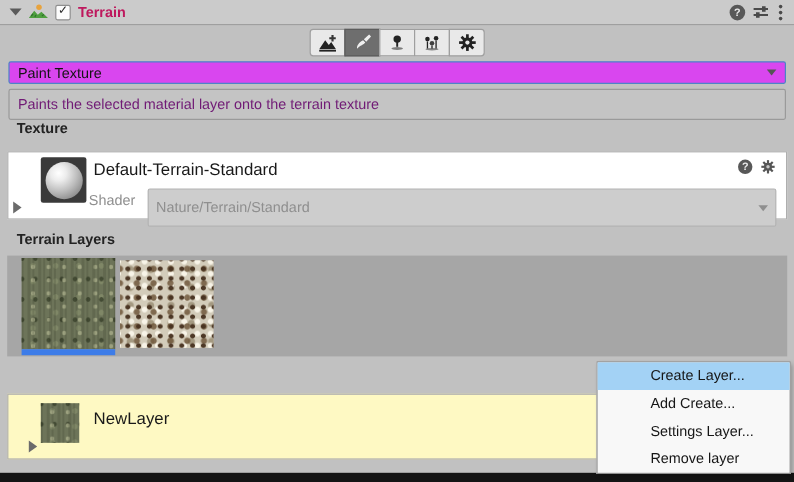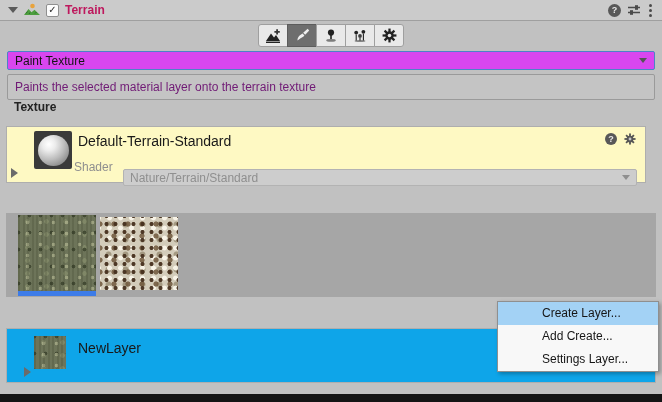--- a/index.html
+++ b/index.html
@@ -47,31 +47,31 @@
            padding:0 7px;color:#141414;}
   .dd-caret{margin-left:auto;width:0;height:0;border-left:4px solid transparent;
             border-right:4px solid transparent;border-top:5px solid #555;}
   .info-box{position:absolute;top:74px;left:7px;right:7px;height:19px;background:#c4c4c4;
             border:1px solid #9a9a9a;border-radius:2px;display:flex;align-items:center;
             padding:12px 7px;color:#701a75;}
 
   .sec-head{position:absolute;left:14px;font-weight:bold;color:#232323;}
 
   
-  .mat-panel{position:absolute;top:126px;left:6px;right:16px;height:57px;background:#fef9c3;
+  .mat-panel{position:absolute;top:126px;left:6px;right:6px;height:57px;background:#ffffff;
              border:1px solid #aeaeae;}
   .mat-prev{position:absolute;left:27px;top:4px;width:38px;height:38px;background:#3a3a3a;
             border-radius:2px;display:flex;align-items:center;justify-content:center;}
   .sphere{width:31px;height:31px;border-radius:50%;
           background:radial-gradient(circle at 35% 30%,#ffffff 0%,#ececec 22%,#bdbdbd 52%,#8f8f8f 78%,#787878 100%);}
   .mat-title{position:absolute;left:71px;top:6px;font-size:14px;color:#191919;}
   .shader-lbl{position:absolute;left:67px;top:33px;color:#8f8f8f;}
   .shader-dd{position:absolute;left:116px;right:8px;top:30px;height:17px;background:#cdcdcd;
              border:1px solid #b3b3b3;border-radius:2px;display:flex;align-items:center;
-             padding:0 6px;color:#8f8f8f;margin-top:12px;}
+             padding:15px 6px;color:#8f8f8f;}
   .shader-dd .dd-caret{border-top-color:#8f8f8f;}
   .mat-icons{position:absolute;right:9px;top:6px;display:flex;gap:7px;align-items:center;}
   .mini-gear{color:#555;display:flex;}
   .mat-fold{position:absolute;left:4px;bottom:4px;}
 
   
   .layers-panel{position:absolute;top:213px;left:6px;right:6px;height:84px;background:var(--layers-panel-bg);}
   .layer-thumb{position:absolute;cursor:pointer;}
   .thumb-img{display:block;}
   .sel-bar{height:5px;background:var(--selection-blue);}
@@ -84,21 +84,21 @@
      background-position:0 0,3px 2px,6px 9px,0 0;}
   .tex-gravel{background-color:#d3ccba;background-image:
      radial-gradient(circle,rgba(70,48,30,.95) 0 1.7px,rgba(0,0,0,0) 2.3px),
      radial-gradient(circle,rgba(112,88,60,.85) 0 2.2px,rgba(0,0,0,0) 3px),
      radial-gradient(circle,rgba(250,246,234,.95) 0 2px,rgba(0,0,0,0) 2.8px),
      radial-gradient(circle,rgba(148,136,110,.75) 0 2.6px,rgba(0,0,0,0) 3.4px);
      background-size:9px 8px,14px 12px,11px 10px,17px 15px;
      background-position:2px 3px,7px 1px,4px 6px,0 0;}
 
   
-  .newlayer-panel{position:absolute;top:328px;left:6px;right:6px;height:55px;background:#0ea5e9;
+  .newlayer-panel{position:absolute;top:328px;left:6px;right:6px;height:55px;background:#fef9c3;
                   border:1px solid #aeaeae;}
   .nl-thumb{position:absolute;left:27px;top:7px;width:32px;height:33px;}
   .nl-title{position:absolute;left:71px;top:11px;font-size:14px;color:#191919;}
   .nl-fold{position:absolute;left:17px;bottom:5px;}
 
   
   .ctx-menu{position:absolute;left:497px;top:301px;width:162px;background:#f8f8f8;
             border:1px solid #8f8f8f;box-shadow:2px 2px 4px rgba(0,0,0,.28);z-index:10;}
   .ctx-item{height:23px;line-height:23px;padding-left:44px;color:#161616;cursor:pointer;white-space:nowrap;}
   .ctx-item.hl{background:var(--menu-highlight);}
@@ -223,20 +223,21 @@
             <rect x="6.8" y="0.6" width="2.4" height="14.8" transform="rotate(135 8 8)"></rect>
             <circle cx="8" cy="8" r="4.5"></circle>
           </g>
           <circle cx="8" cy="8" r="1.9" fill="#c6c6c6"></circle>
         </svg>
       </span>
     </div>
     <span class="tri-right mat-fold"></span>
   </div>
 
+  <div class="sec-head" style="top:192px;">Terrain Layers</div>
 
   <div class="layers-panel">
     <div class="layer-thumb" style="left:12px;top:2px;">
       <div class="thumb-img tex-grass" style="width:78px;height:76px;"></div>
       <div class="sel-bar"></div>
     </div>
     <div class="layer-thumb" style="left:94px;top:4px;">
       <div class="thumb-img tex-gravel" style="width:78px;height:73px;"></div>
     </div>
   </div>
@@ -244,16 +245,17 @@
   <div class="newlayer-panel">
     <div class="nl-thumb tex-grass"></div>
     <div class="nl-title">NewLayer</div>
     <span class="tri-right nl-fold"></span>
   </div>
 
   <div class="ctx-menu">
     <div class="ctx-item hl">Create Layer...</div>
     <div class="ctx-item">Add Create...</div>
     <div class="ctx-item">Settings Layer...</div>
+    <div class="ctx-item">Remove layer</div>
   </div>
 
   <div class="bottom-strip"></div>
 </div>
 
 </body></html>

